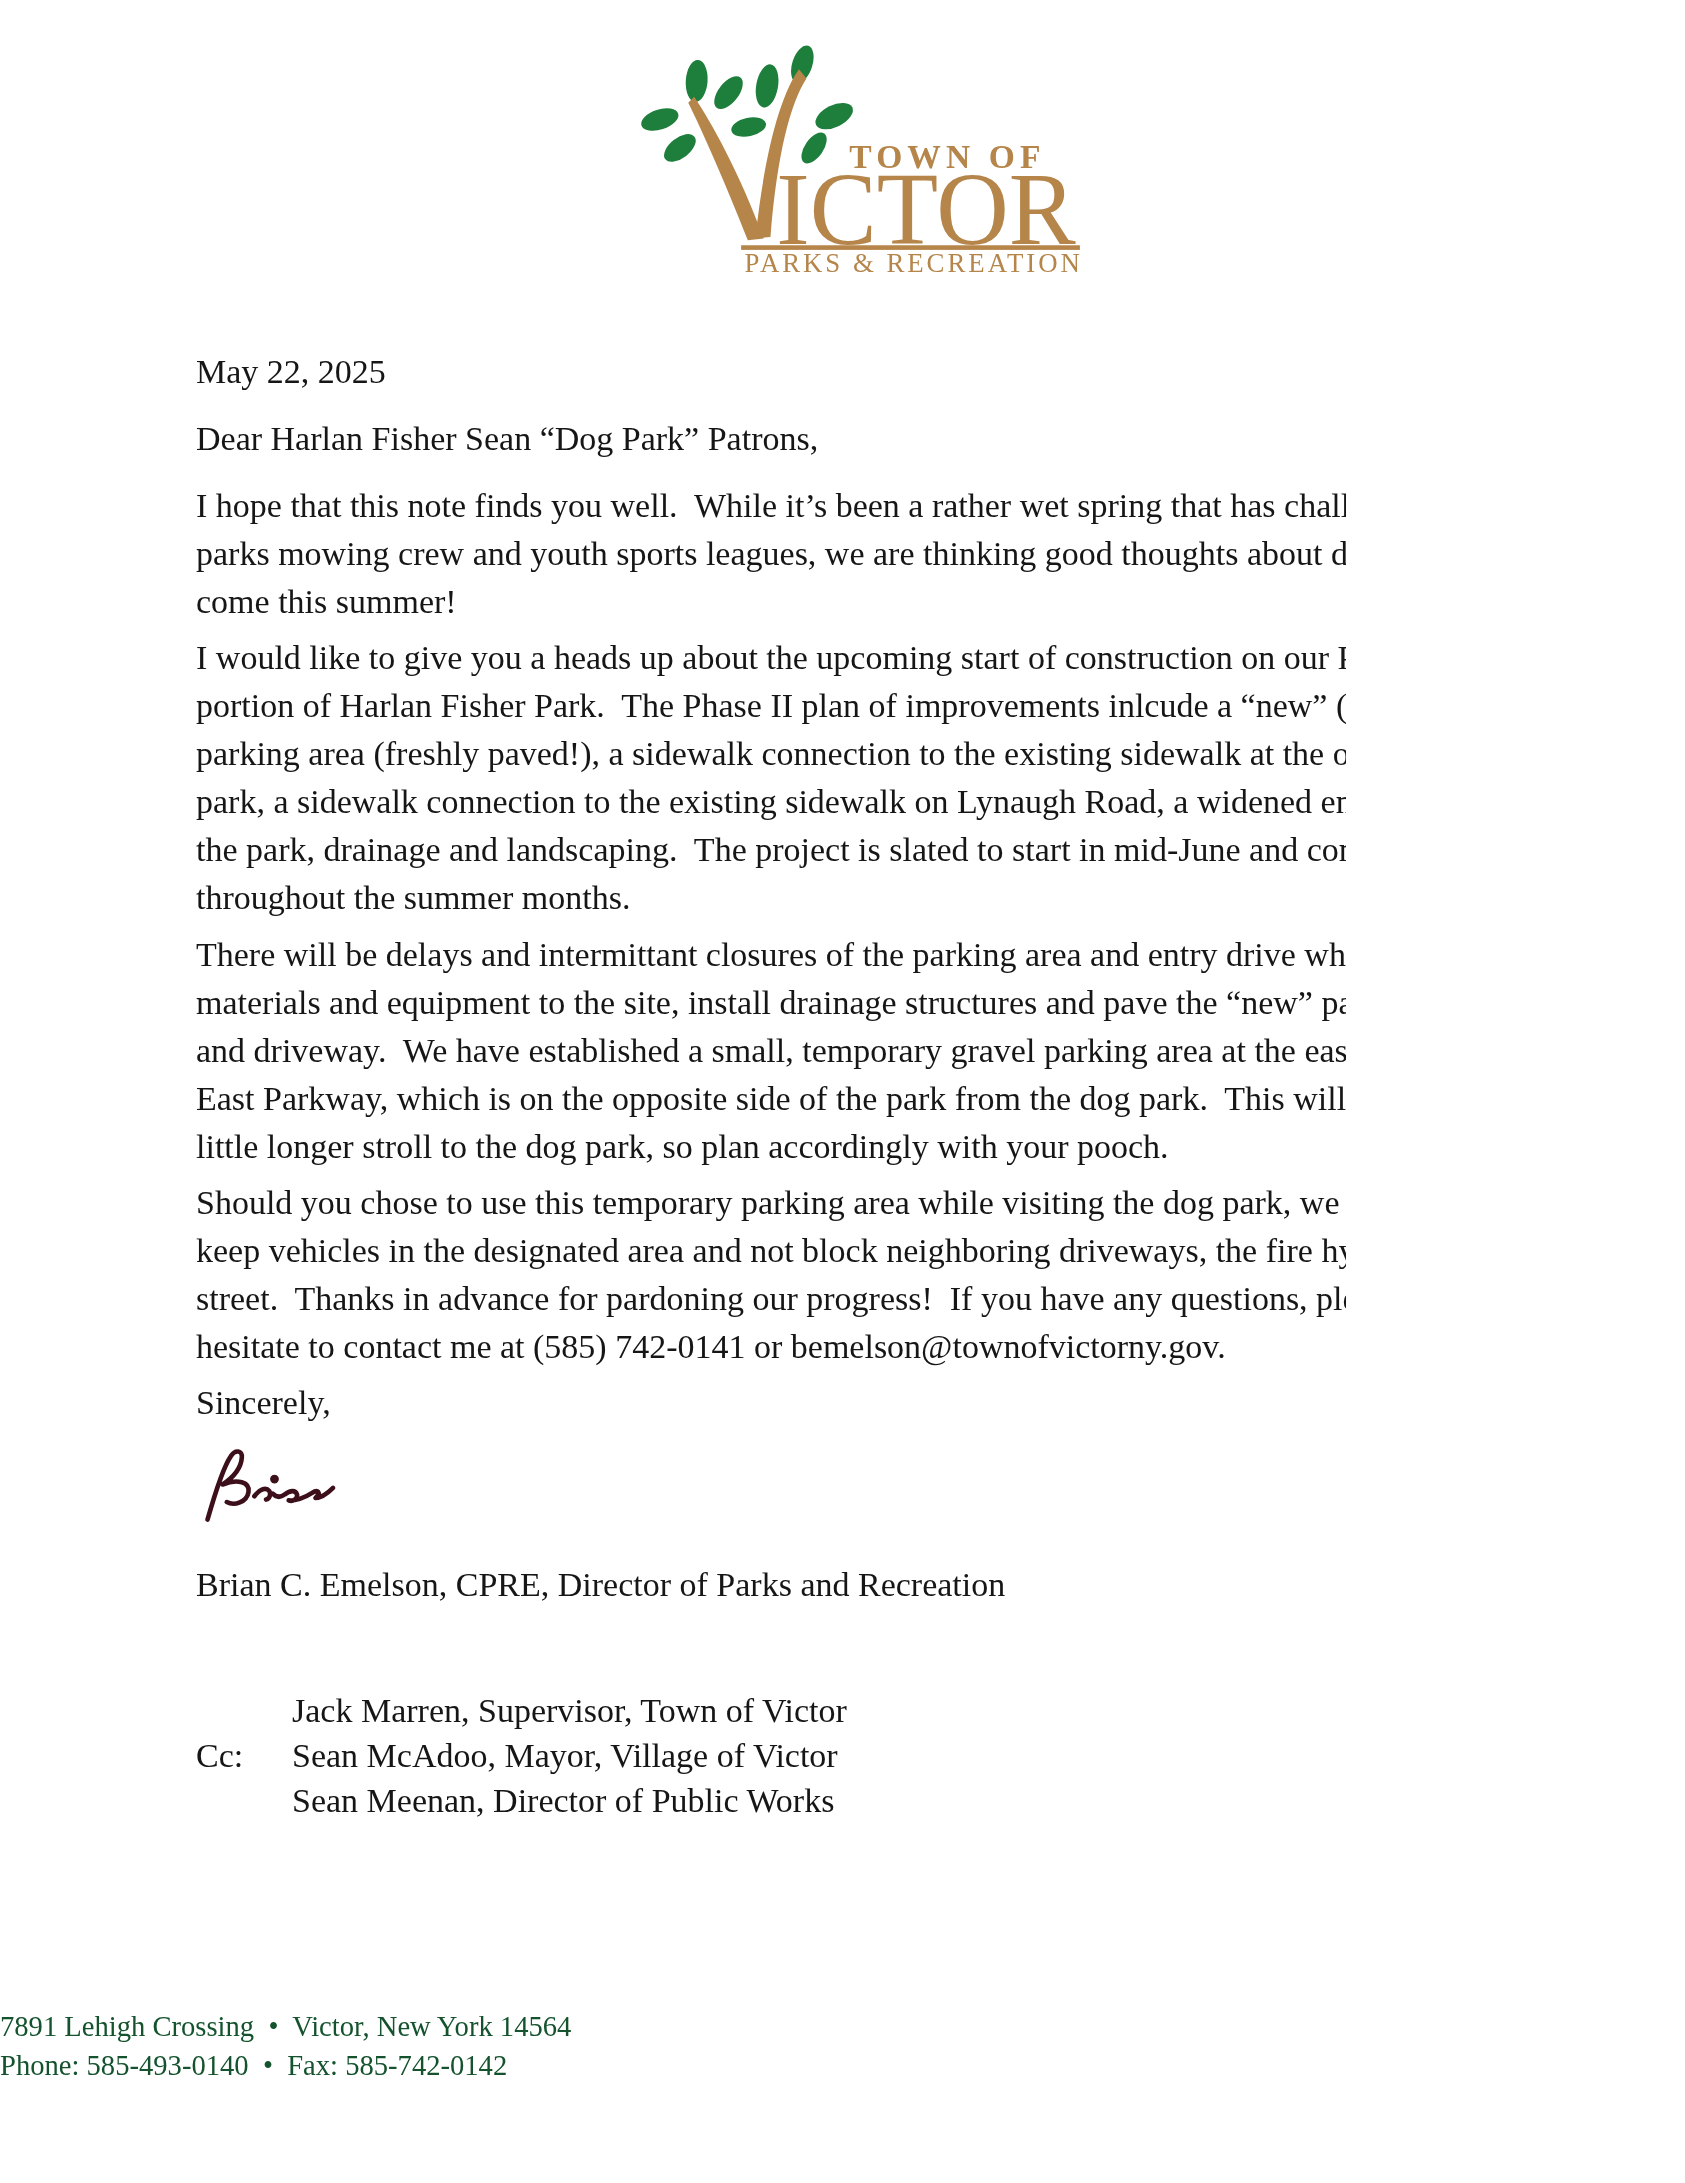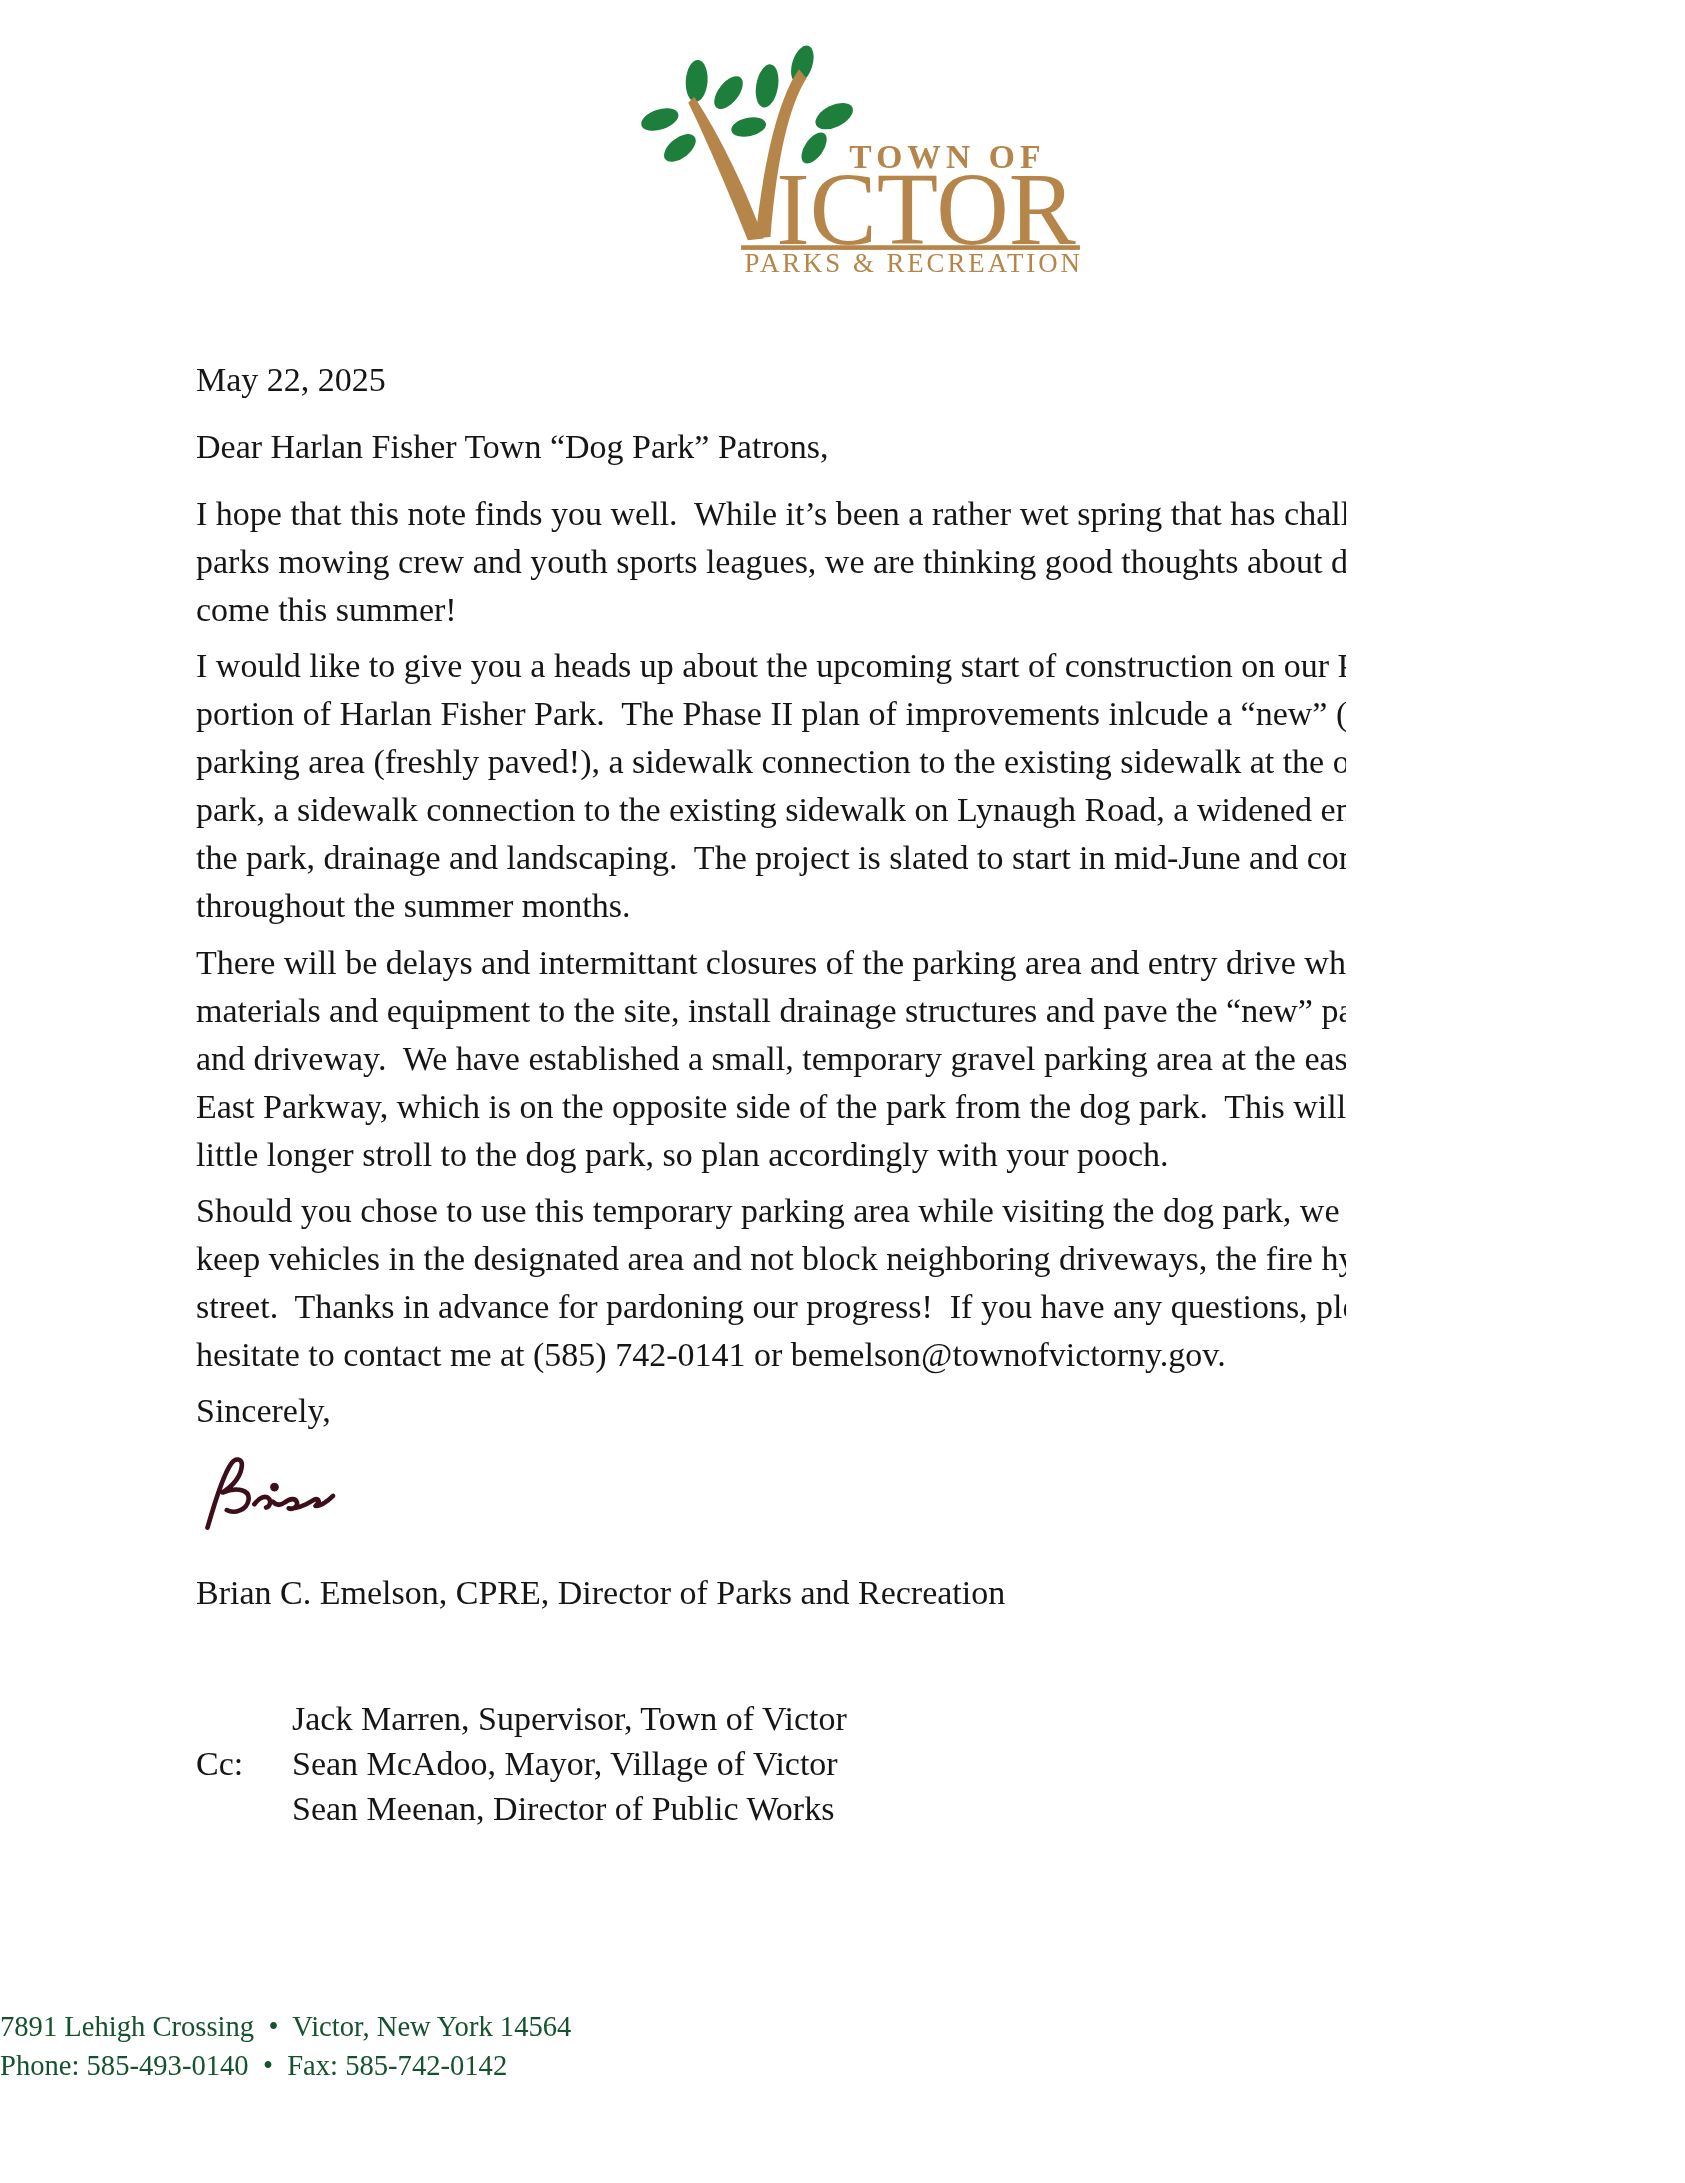--- a/index.html
+++ b/index.html
@@ -17,21 +17,21 @@
     left:621px;
     top:44px;
     width:470px;
     height:239px;
   }
   .logo svg{display:block;}
   .logo text{font-family:"Liberation Serif","DejaVu Serif",serif;}
   .content{
     position:absolute;
     left:196px;
-    top:356px;
+    top:348px;
     width:1344px;
     font-size:34px;
     line-height:48px;
   }
   .date{margin:0 0 18.5px 0; white-space:pre;}
   .salutation{margin:0 0 19.3px 0; white-space:pre;}
   .content p{margin:0 0 8.4px 0; white-space:pre;}
   .closing{margin:0 0 19px 0; white-space:pre;}
   .signature{height:77px; margin:0 0 5px 3.4px;}
   .signer{white-space:pre;margin-top:38px;}
@@ -72,21 +72,21 @@
       <path d="M212,30 C192,58 172,120 160,232 L178,230 C186,130 202,70 221,41 Z" fill="#b5854a"></path>
       <text x="272" y="148" font-size="40" font-weight="bold" textLength="228" lengthAdjust="spacing" fill="#b5854a">TOWN OF</text>
       <text x="185" y="238" font-size="124" textLength="357" lengthAdjust="spacingAndGlyphs" fill="#b5854a">ICTOR</text>
       <rect x="143" y="240" width="404" height="5.5" fill="#b5854a"></rect>
       <text x="147" y="272" font-size="32" textLength="400" lengthAdjust="spacing" fill="#b5854a">PARKS &amp; RECREATION</text>
     </svg>
   </div>
 
   <div class="content">
     <div class="date">May 22, 2025</div>
-    <div class="salutation">Dear Harlan Fisher Town “Dog Park” Patrons,</div>
+    <div class="salutation">Dear Harlan Fisher Sean “Dog Park” Patrons,</div>
 
     <p>I hope that this note finds you well.  While it’s been a rather wet spring that has challenged our
 parks mowing crew and youth sports leagues, we are thinking good thoughts about drier days to
 come this summer!</p>
     <p>I would like to give you a heads up about the upcoming start of construction on our Phase II
 portion of Harlan Fisher Park.  The Phase II plan of improvements inlcude a “new” (22) space
 parking area (freshly paved!), a sidewalk connection to the existing sidewalk at the off-leash dog
 park, a sidewalk connection to the existing sidewalk on Lynaugh Road, a widened entry-drive to
 the park, drainage and landscaping.  The project is slated to start in mid-June and continue
 throughout the summer months.</p>

